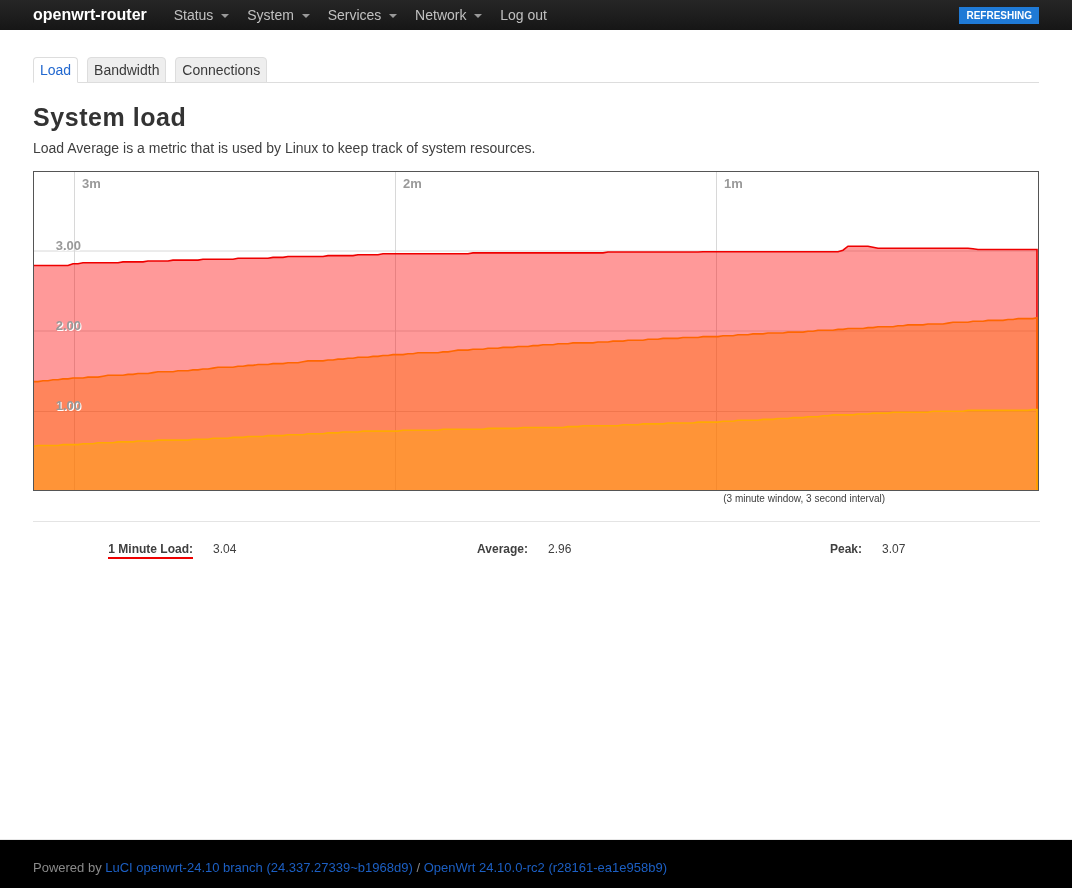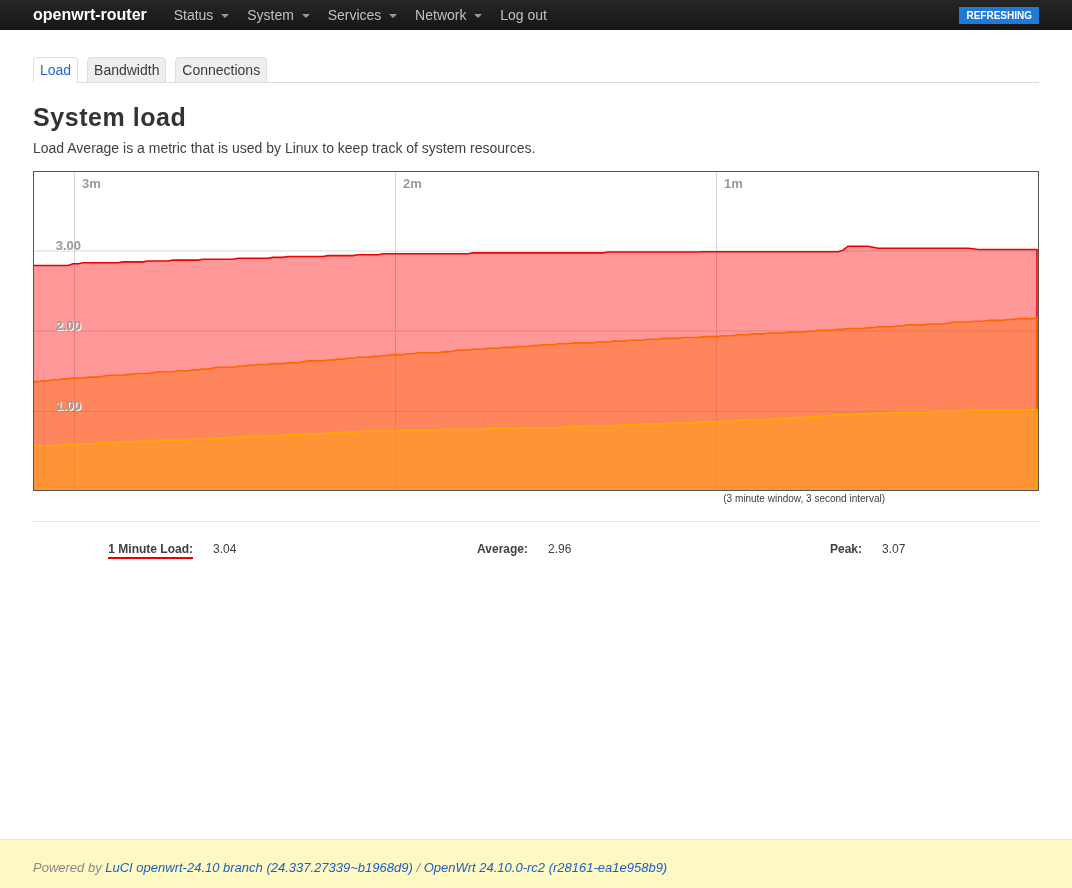--- a/index.html
+++ b/index.html
@@ -35,21 +35,21 @@
 
 table.loads { border-collapse:collapse; width:1007px; margin-top:17px; table-layout:fixed; }
 table.loads td { border-top:1px solid #e4e4e4; height:55px; padding:0 0 0 20px; font-size:12px; vertical-align:middle; }
 table.loads td.lbl { text-align:right; font-weight:bold; padding:0; }
 table.loads td.lbl span { padding-bottom:1px; border-bottom:2px solid #000; }
 table.loads tr.r1 td.lbl span { border-bottom-color:#ee0000; }
 table.loads tr.r2 td.lbl span { border-bottom-color:#ff6600; }
 table.loads tr.r3 td.lbl span { border-bottom-color:#ffaa00; }
 
 
-footer { position:absolute; left:0; right:0; top:839px; height:49px; border-top:1px solid #e7e7e7; background:#fef9c3;font-style:italic; }
+footer { position:absolute; left:0; right:0; top:839px; height:49px; border-top:1px solid #e7e7e7; background:#000000; }
 footer .inner { margin:0 33px; padding-top:20px; line-height:1.2; font-size:13px; color:#8a8a8a; }
 footer a { color:#1c5fc3; text-decoration:none; }
 </style>
 </head>
 <body>
 <div class="navbar">
   <span class="brand">openwrt-router</span>
   <ul>
     <li><a>Status <span class="caret"></span></a></li>
     <li><a>System <span class="caret"></span></a></li>

